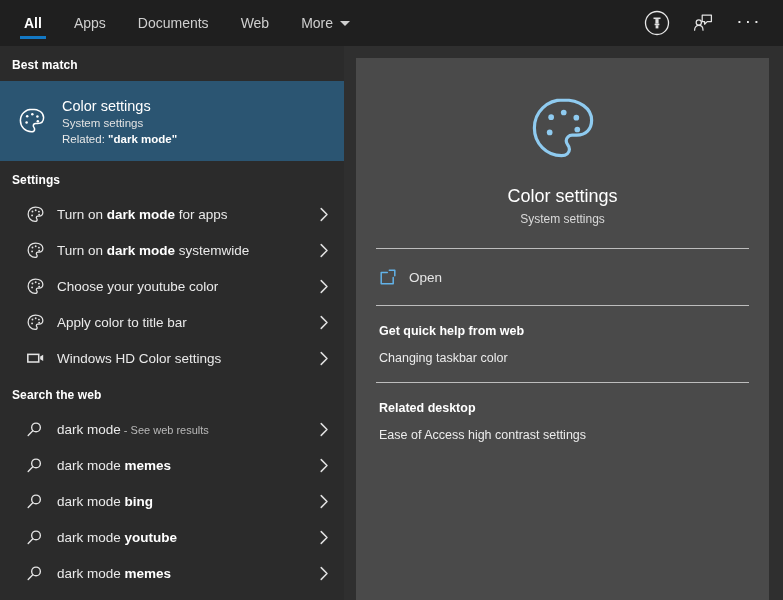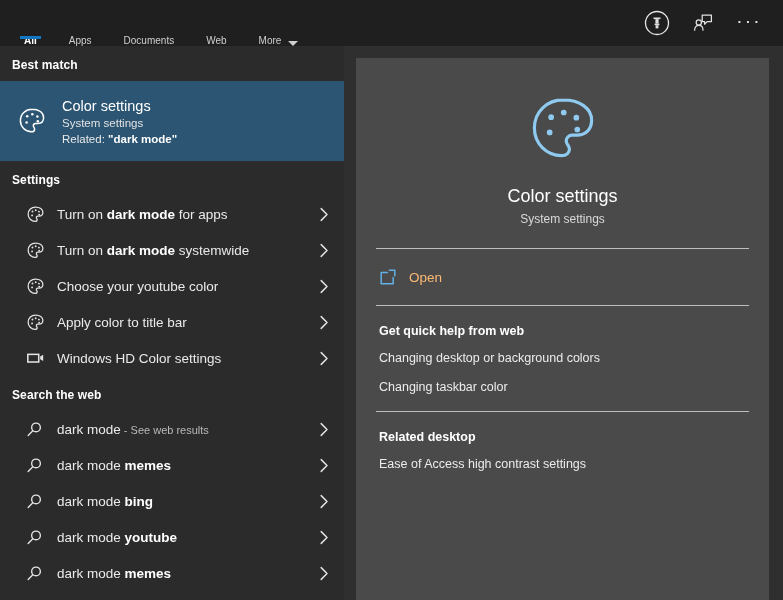--- a/index.html
+++ b/index.html
@@ -36,25 +36,25 @@
   .tabs {
     display: flex;
     align-items: stretch;
     height: 46px;
     flex: 1;
   }
 
   .tab {
     position: relative;
     display: flex;
-    align-items: flex-end;
+    align-items: center;
     padding: 0 16px;
     height: 46px;
     color: #cfcfcf;
-    font-size: 10px;
+    font-size: 14px;
     cursor: default;
     white-space: nowrap;
   }
   .tab:first-child { margin-left: 8px; }
 
   .tab.active { color: #ffffff; font-weight: bold; }
 
   .tab.active::after {
     content: "";
     position: absolute;
@@ -205,21 +205,21 @@
   }
 
   .pv-open {
     height: 56px;
     display: flex;
     align-items: center;
     padding-left: 23px;
     cursor: default;
   }
   .pv-open-icon { color: #62b2e8; width: 30px; display: flex; align-items: center; }
-  .pv-open-label { color: #fdba74; font-size: 13.5px; }
+  .pv-open-label { color: #e5e5e5; font-size: 13.5px; }
 
   .pv-section { padding: 18px 20px 10px 23px; }
   .pv-heading { color: #ffffff; font-size: 12.5px; font-weight: bold; padding-bottom: 5px; }
   .pv-link {
     color: #ececec;
     font-size: 12.5px;
     padding: 8px 0 7px 0;
     cursor: default;
     white-space: nowrap;
   }
@@ -503,21 +503,20 @@
               <path d="M10.3 2.2h5.5v5.5" stroke="#62b2e8" stroke-width="1.5" stroke-linecap="round" stroke-linejoin="round"></path>
             </svg>
           </div>
           <div class="pv-open-label">Open</div>
         </div>
 
         <div class="pv-sep"></div>
 
         <div class="pv-section">
           <div class="pv-heading">Get quick help from web</div>
-          <div class="pv-link">Changing desktop or background colors</div>
           <div class="pv-link">Changing taskbar color</div>
         </div>
 
         <div class="pv-sep"></div>
 
         <div class="pv-section">
           <div class="pv-heading">Related desktop</div>
           <div class="pv-link">Ease of Access high contrast settings</div>
         </div>
 

